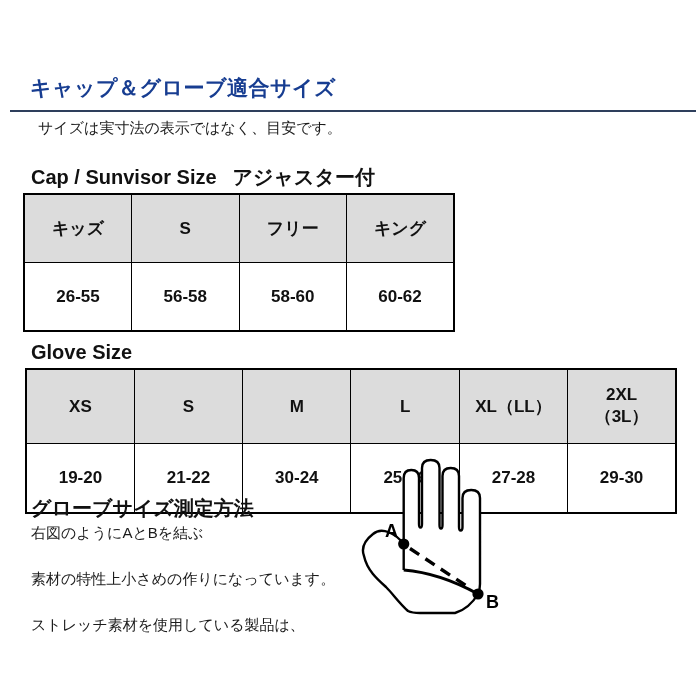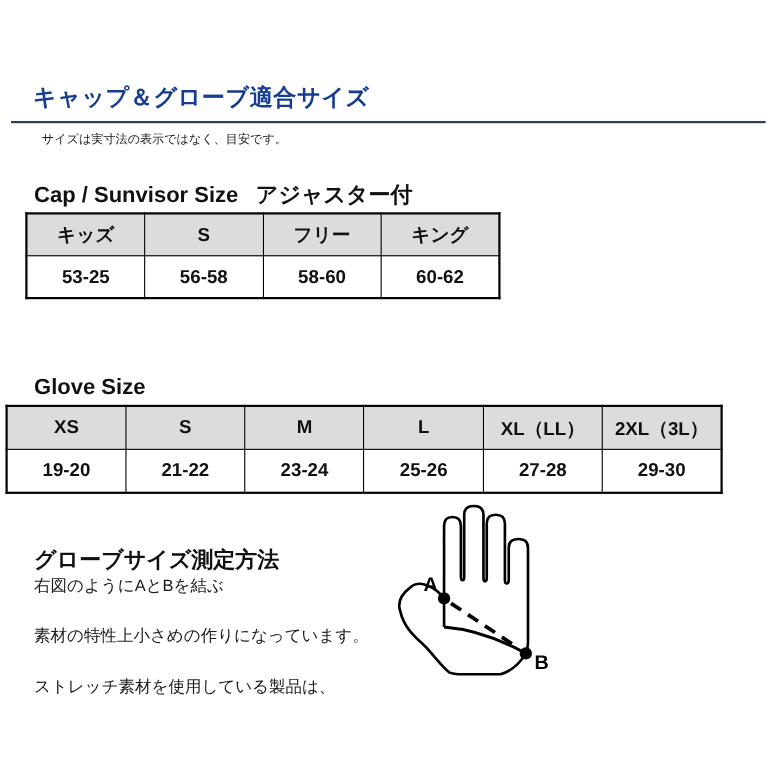--- a/index.html
+++ b/index.html
@@ -9,37 +9,37 @@
     overflow:hidden;
   }
   .abs { position:absolute; }
 
   .title {
     left:30px; top:74px; font-size:21px; font-weight:bold;
     color:#173d91; letter-spacing:0.5px;
   }
   .rule { left:10px; top:110px; width:686px; height:2px; background:#2e3f5c; }
 
-  .subtitle { left:38px; top:119px; font-size:11px; color:#1a1a1a; }
+  .subtitle { left:38px; top:119px; font-size:15px; color:#1a1a1a; }
 
   .sec-heading { font-size:20px; font-weight:bold; color:#111; white-space:nowrap; }
   .cap-heading   { left:31px; top:164px; }
   .glove-heading { left:31px; top:341px; }
   .measure-heading { left:31px; top:495px;text-align:right; }
   .heading-ja { margin-left:16px; }
 
   table.size-table {
     position:absolute; border-collapse:collapse; table-layout:fixed;
     border:2.5px solid #000; background:#fff;
   }
   .cap-table   { left:23px; top:193px; width:432px; }
-  .glove-table { left:5px; top:368px; width:652px; }
+  .glove-table { left:25px; top:368px; width:652px; }
   table.size-table td {
     border:1.5px solid #000; text-align:center; vertical-align:middle;
-    font-weight:bold; font-size:17px; padding:0;
+    font-weight:bold; font-size:17px; padding:15px;
   }
   .cap-table td   { height:37px; }
   .glove-table td { height:38px; }
   tr.head-row td  { background:#dcdcdc; }
 
   .measure-text {
     left:31px; top:497px; font-size:15px; line-height:21px; color:#1a1a1a;
   }
   .measure-text div { white-space:nowrap;margin-top:25px; }
 
@@ -61,21 +61,21 @@
 
   <table class="size-table cap-table">
     <tbody>
         <tr class="head-row">
       <td>キッズ</td>
       <td>S</td>
       <td>フリー</td>
       <td>キング</td>
     </tr>
     <tr>
-      <td>53-25</td>
+      <td>26-55</td>
       <td>56-58</td>
       <td>58-60</td>
       <td>60-62</td>
     </tr>
   </tbody>
     </table>
 
   <div class="abs sec-heading glove-heading">Glove Size</div>
 
   <table class="size-table glove-table">
@@ -84,21 +84,21 @@
       <td>XS</td>
       <td>S</td>
       <td>M</td>
       <td>L</td>
       <td>XL（LL）</td>
       <td>2XL（3L）</td>
     </tr>
     <tr>
       <td>19-20</td>
       <td>21-22</td>
-      <td>23-24</td>
+      <td>30-24</td>
       <td>25-26</td>
       <td>27-28</td>
       <td>29-30</td>
     </tr>
   </tbody>
     </table>
 
   <div class="abs sec-heading measure-heading">グローブサイズ測定方法</div>
 
   <div class="abs measure-text">

